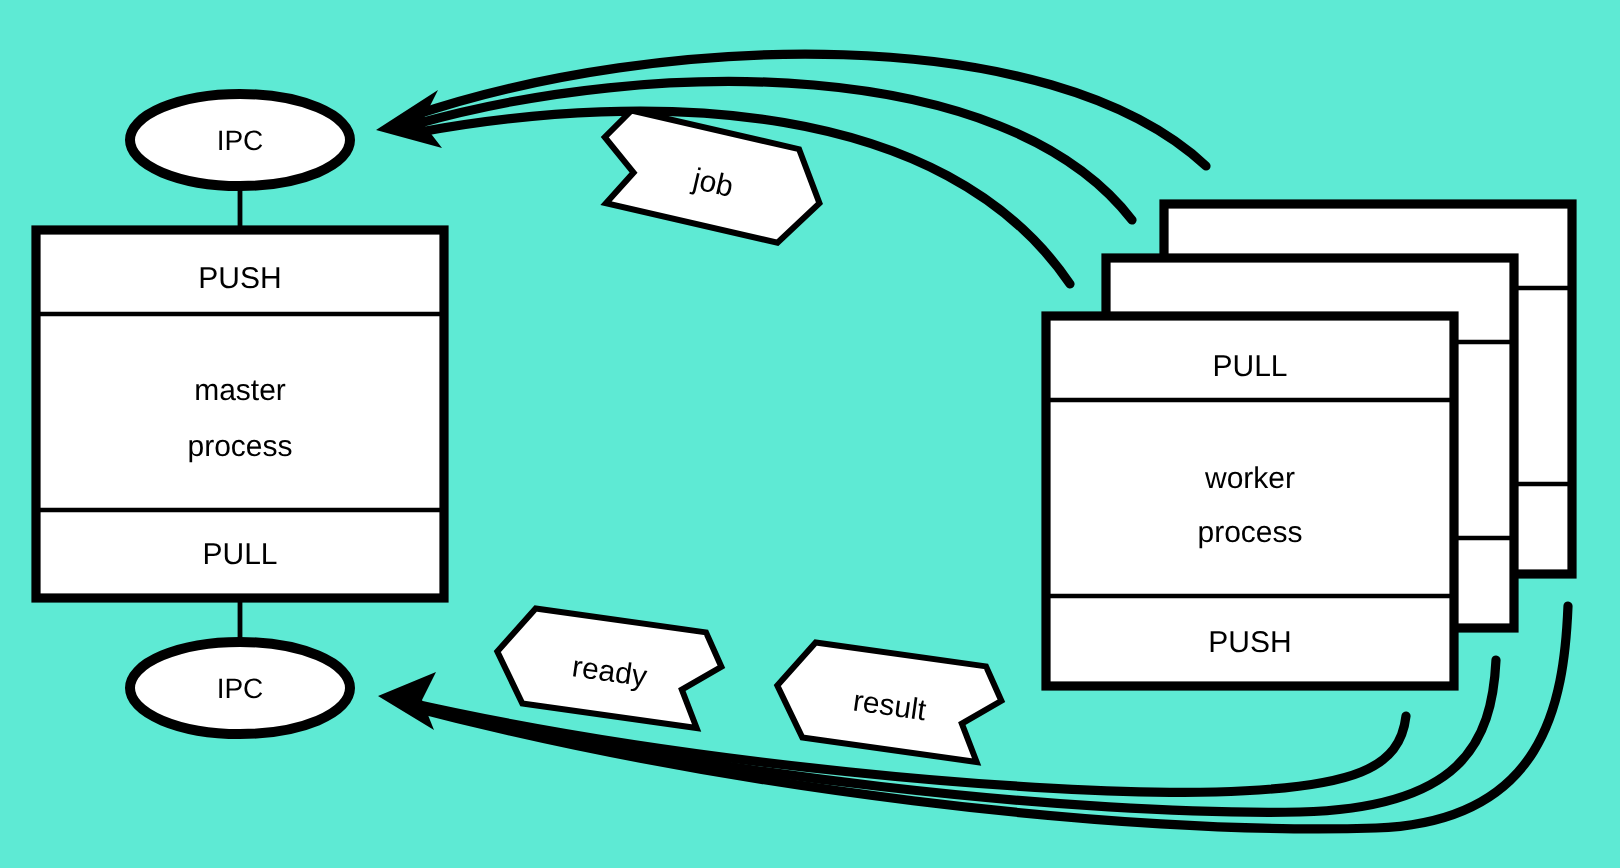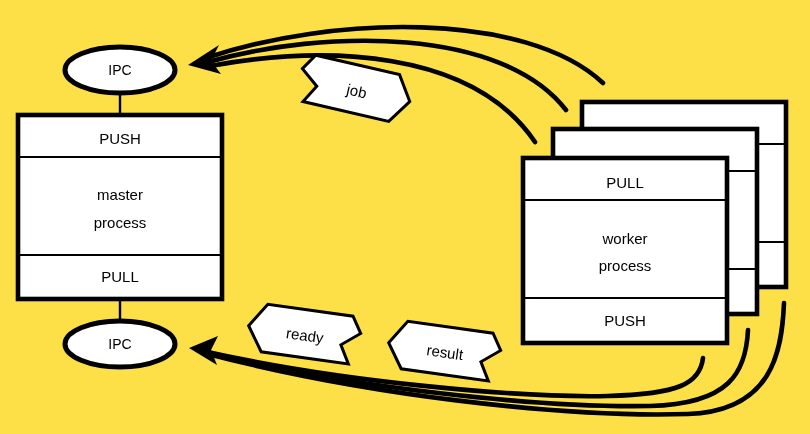--- a/index.html
+++ b/index.html
@@ -4,21 +4,21 @@
 <style>
   html, body {
     margin: 0;
     padding: 0;
     background: #ffffff;
   }
   .stage {
     position: relative;
     width: 810px;
     height: 434px;
-    background: #fde047;
+    background: #5eead4;
     overflow: hidden;
     font-family: "Liberation Sans", sans-serif;
   }
   svg text {
     font-family: "Liberation Sans", sans-serif;
     fill: #000000;
   }
   .socket-label, .title-label { font-size: 15px; }
   .endpoint-label { font-size: 14px; }
   .banner-label { font-size: 15px; }

